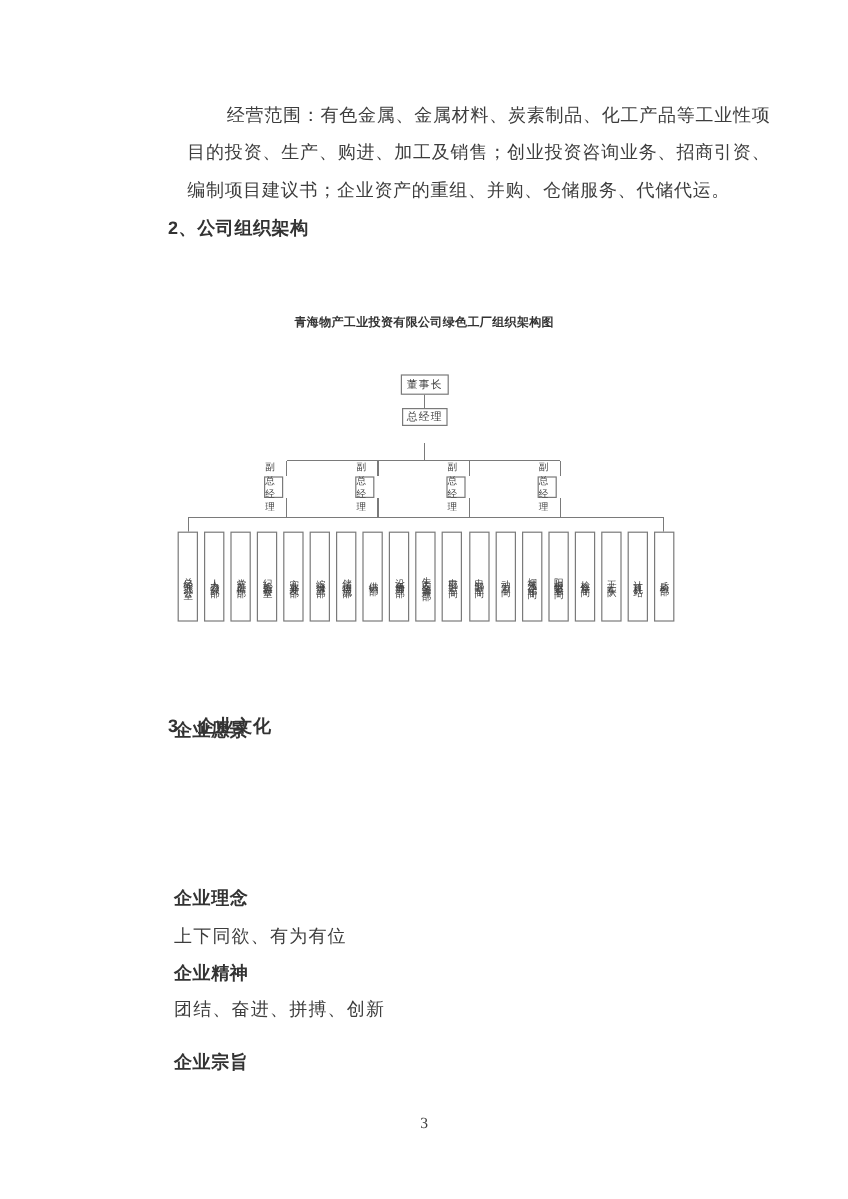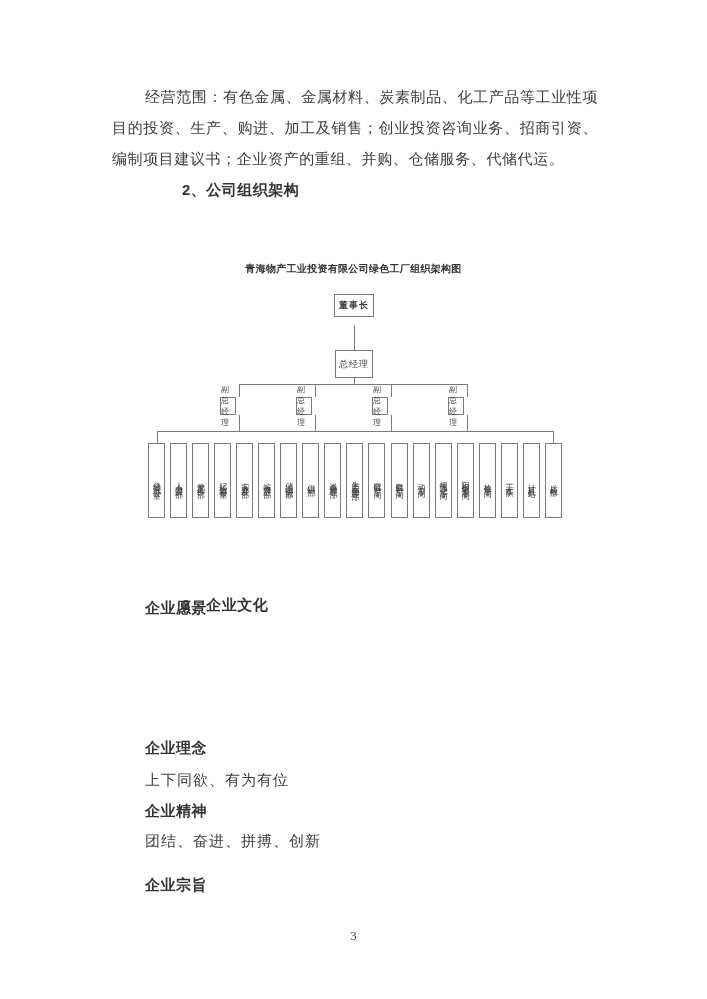--- a/index.html
+++ b/index.html
@@ -9,50 +9,50 @@
     font-family:"Liberation Serif","DejaVu Serif",serif;
     color:#3d3d3d;
   }
   .page { position:relative; width:707px; height:999px; background:#fff; overflow:hidden; }
 
   .para {
     position:absolute; left:112px; width:486px;
     font-size:15px; line-height:31px; letter-spacing:0.6px;
     text-align:justify;
   }
-  .indent { text-indent:33px; }
+  .indent { text-indent:33px;margin-left:44px; }
 
   .h2, .h3 {
     position:absolute; font-size:15px; font-weight:bold;
     font-family:"Liberation Sans","DejaVu Sans",sans-serif;
     color:#333333; letter-spacing:0.5px;
   }
-  .h2 { left:140px;margin-left:42px; }
+  .h2 { left:140px; }
   .h3 { left:145px; }
 
   .plain {
     position:absolute; left:145px; font-size:15px; letter-spacing:1px;
   }
 
   
   .chart-title {
     position:absolute; left:0; top:262px; width:707px;
     text-align:center; font-size:10px; font-weight:bold;
     font-family:"Liberation Sans","DejaVu Sans",sans-serif;
     color:#333333; letter-spacing:0.3px;
   }
   svg.lines { position:absolute; left:0; top:0; width:707px; height:999px; }
   .obox {
     position:absolute; border:1px solid #7a7a7a; background:#fff;
     display:flex; align-items:center; justify-content:center;
     font-family:"Liberation Sans","DejaVu Sans",sans-serif;
     color:#3d3d3d;
   }
-  .chairman { left:334px; top:294px; width:40px; height:23px; font-size:9px; letter-spacing:1px;font-weight:bold; }
-  .gm       { left:335px; top:350px; width:38px; height:28px; font-size:9px; letter-spacing:1px; }
+  .chairman { left:334px; top:312px; width:40px; height:17px; font-size:9px; letter-spacing:1px; }
+  .gm       { left:335px; top:340px; width:38px; height:15px; font-size:9px; letter-spacing:1px; }
   .vgm      { top:397px; width:16px; height:18px; font-size:8px; }
   .vgm-0 { left:220px; } .vgm-1 { left:296px; } .vgm-2 { left:372px; } .vgm-3 { left:448px; }
 
   .dept-row {
     position:absolute; left:148px; top:443px; width:414px; height:75px;
     display:flex; justify-content:space-between;
   }
   .dept {
     width:17px; height:75px; border:1px solid #7a7a7a; background:#fff;
     writing-mode:vertical-rl; text-orientation:upright;

